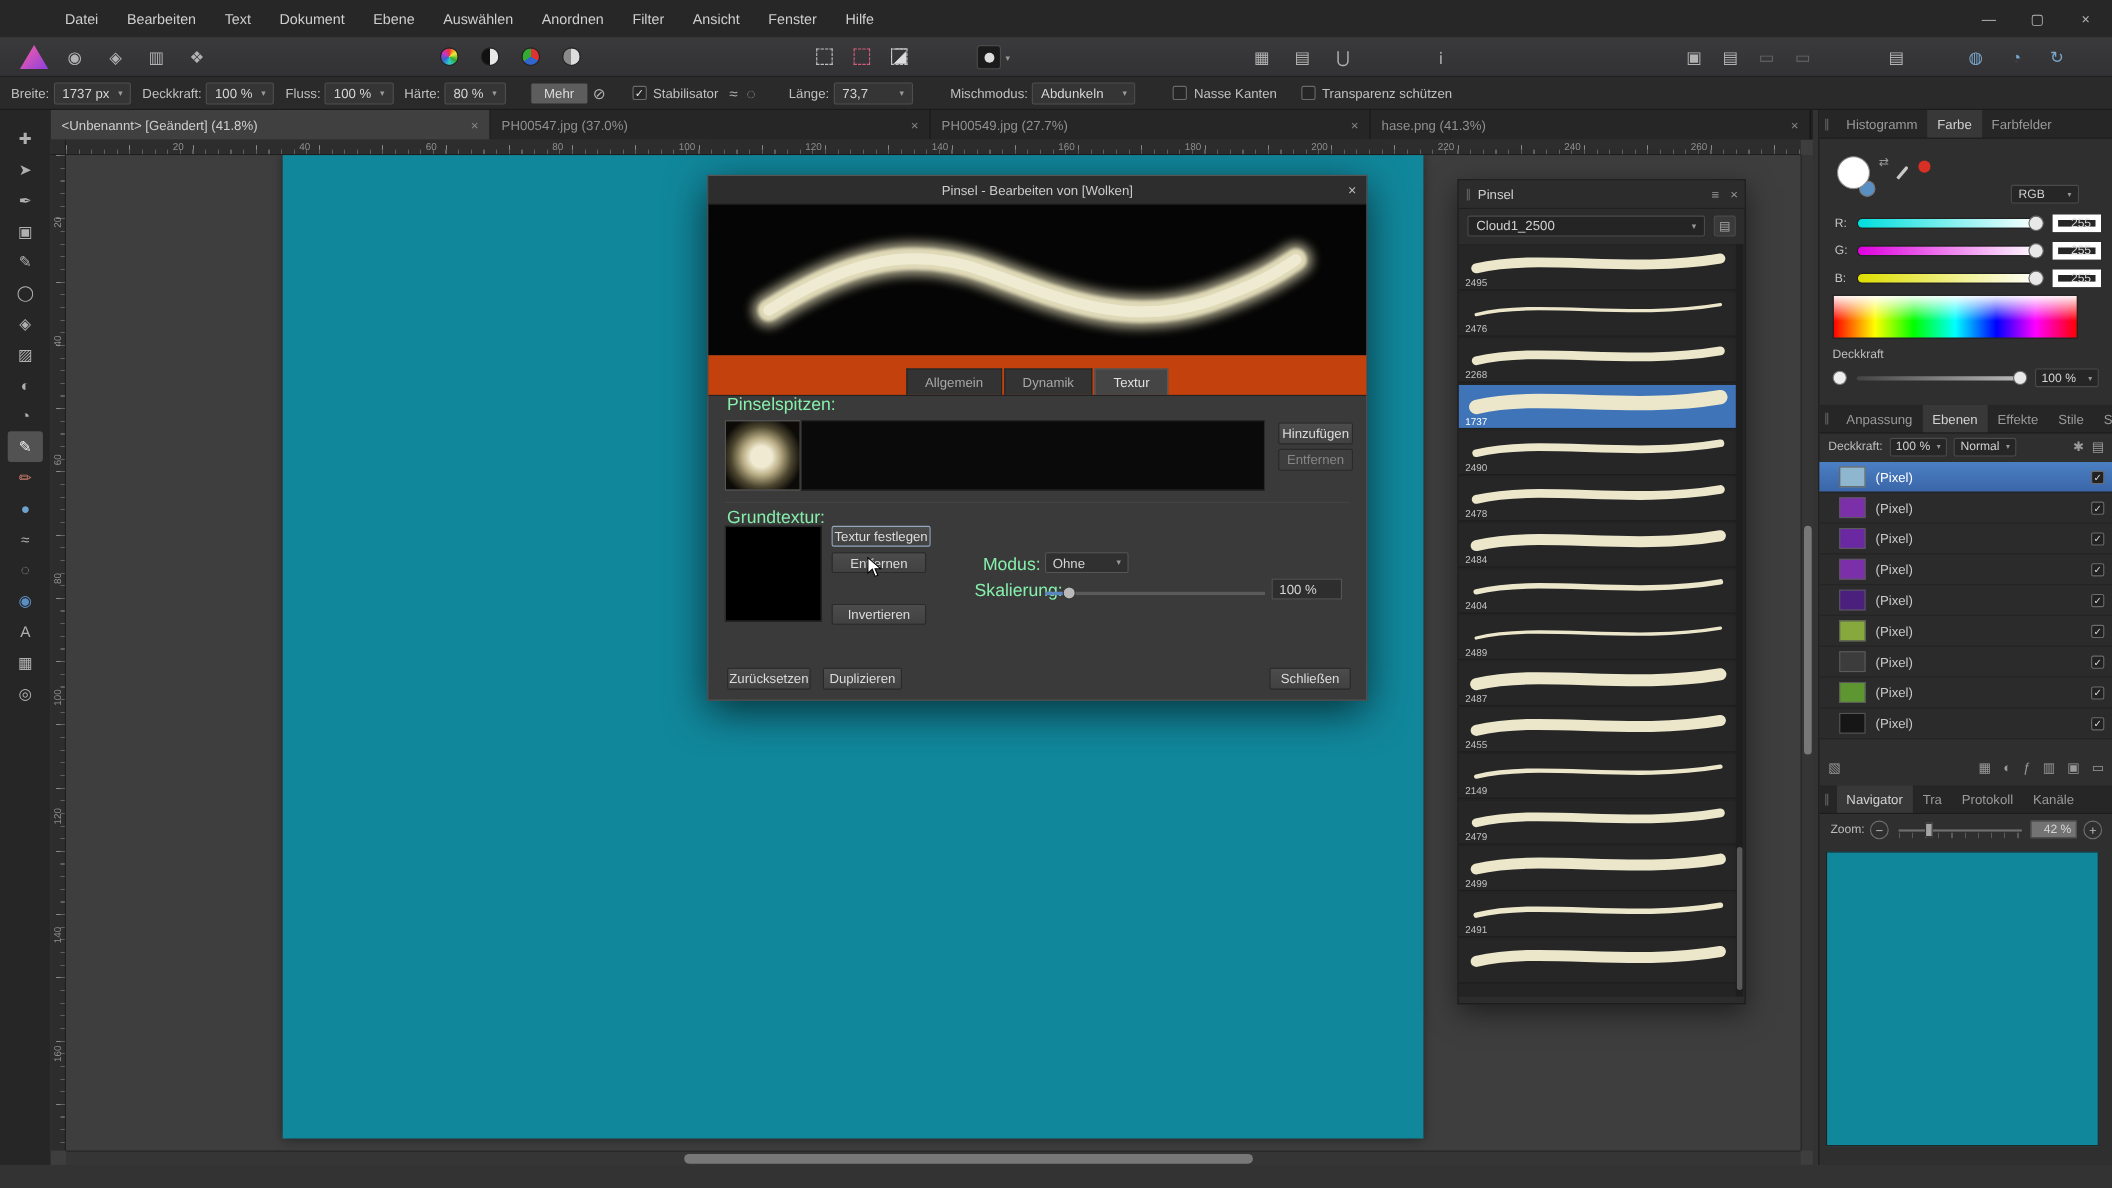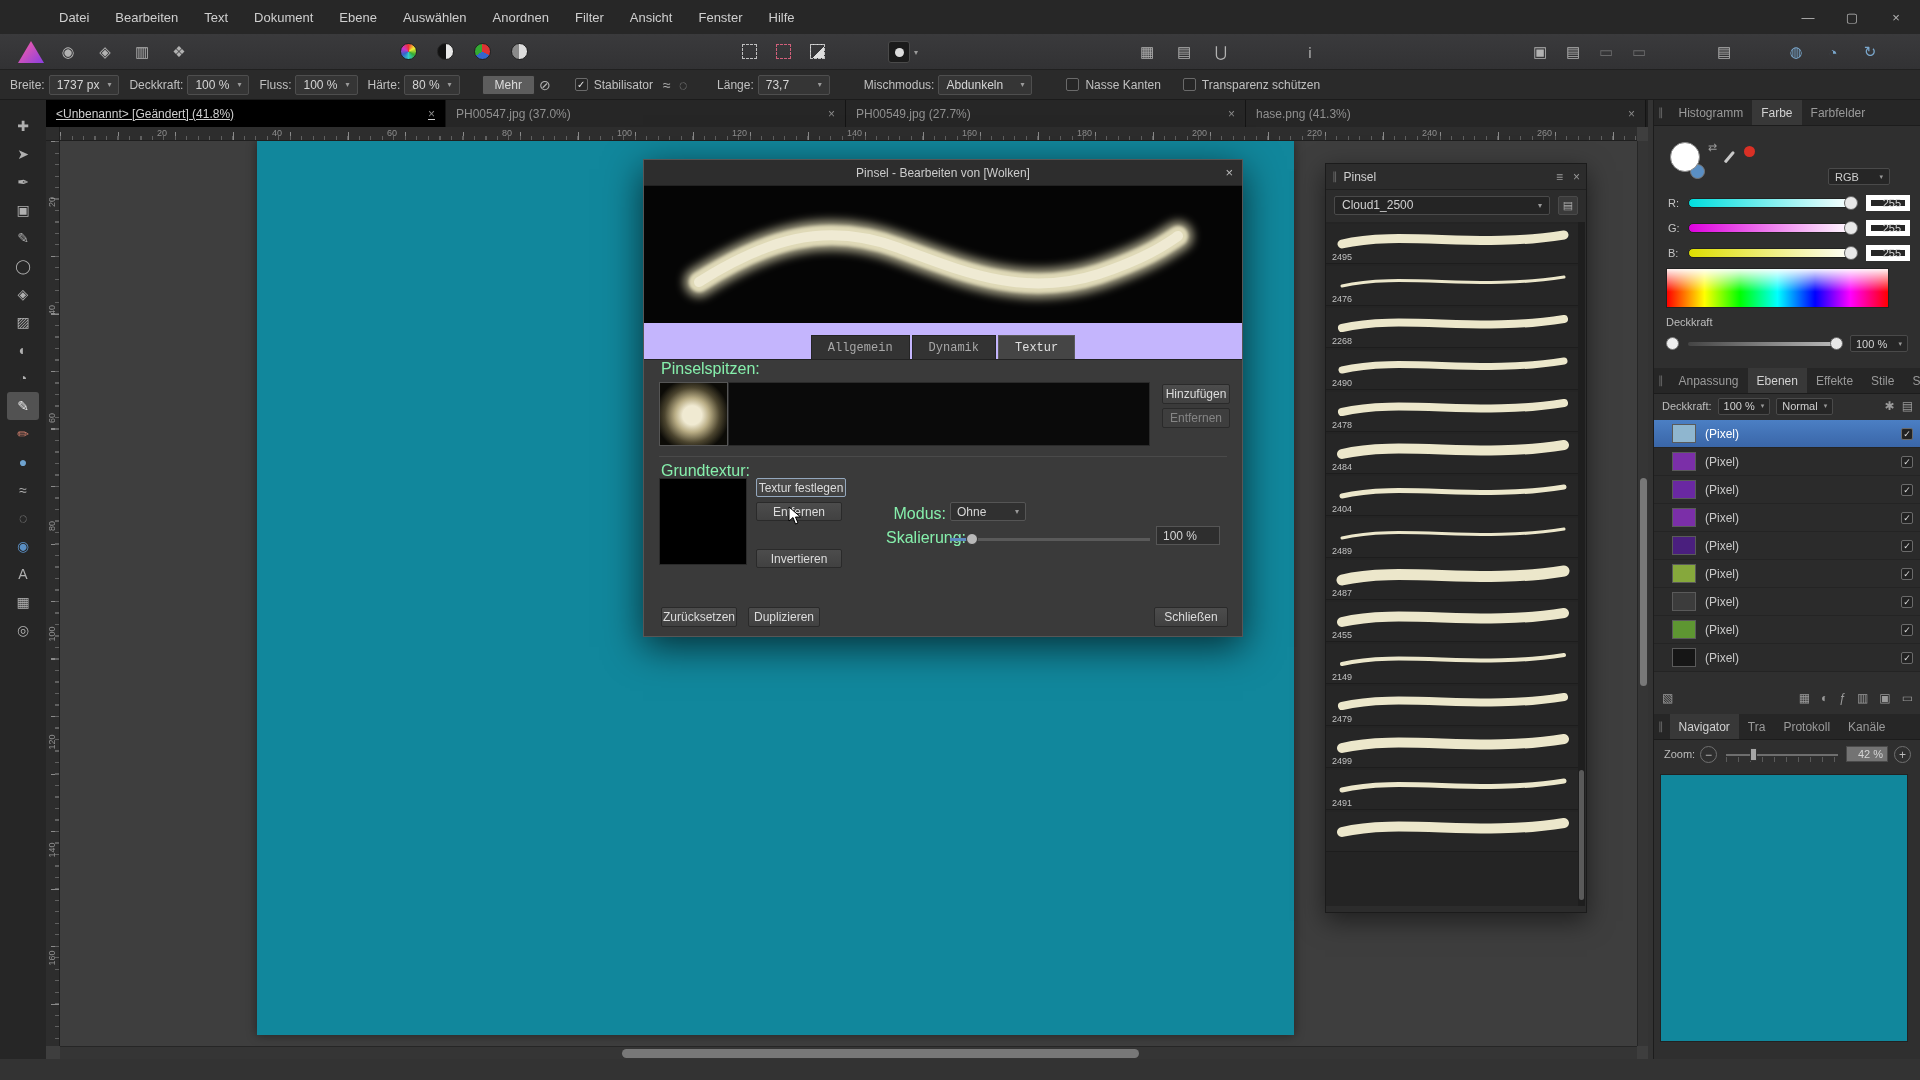--- a/index.html
+++ b/index.html
@@ -64,21 +64,21 @@
   .cb { width:13px; height:13px; background:#262626; border:1px solid #6a6a6a; border-radius:2px;
     display:inline-flex; align-items:center; justify-content:center; font-size:10px; color:#e5e5e5; margin-right:6px; }
   .cb.checked::after { content:"✓"; }
   .ctxicon { color:#b0b0b0; font-size:14px; margin:0 4px; }
 
   
   #tabsbar { position:absolute; left:46px; top:100px; width:1602px; height:27px;
     background:#1f1f1f; display:flex; }
   .doctab { width:400px; display:flex; align-items:center; justify-content:space-between;
     padding:0 10px; color:#909090; font-size:12px; border-right:1px solid #141414; background:#262626; }
-  .doctab.active { background:#000000; color:#cfcfcf;text-decoration:underline; }
+  .doctab.active { background:#404040; color:#cfcfcf; }
   .tabclose { color:#8a8a8a; margin-left:8px; font-size:12px; }
 
   
   #leftcol { position:absolute; left:0; top:100px; width:46px; height:959px; background:#262626; }
   #tools { padding-top:12px; display:flex; flex-direction:column; align-items:center; }
   .tool { width:32px; height:28px; display:flex; align-items:center; justify-content:center;
     color:#b0b0b0; font-size:14px; border-radius:3px; }
   .tool.active { background:#525252; color:#eee; }
 
   
@@ -104,22 +104,22 @@
   #v-scroll .thumb { position:absolute; left:2px; top:337px; width:7px; height:208px; background:#787878; border-radius:4px; }
 
   
   #dialog { position:absolute; left:643px; top:159px; width:600px; height:478px; z-index:50;
     background:#3a3a3a; border:1px solid #565656; box-shadow:0 10px 36px rgba(0,0,0,.65); }
   #dlg-title { position:absolute; left:0; top:0; right:0; height:26px; background:#2d2d2d;
     border-bottom:1px solid #222; display:flex; align-items:center; justify-content:center;
     color:#cccccc; font-size:12px; }
   #dlg-close { position:absolute; right:9px; top:5px; color:#bbb; font-size:13px; }
   #dlg-preview { position:absolute; left:0; top:26px; width:598px; height:137px; background:#050505; }
-  #dlg-tabs { position:absolute; left:0; top:163px; right:0; height:37px; background:#c4b5fd;
-    border-bottom:1px solid #222; display:flex; justify-content:center; align-items:flex-end; gap:2px; padding-bottom:0;font-family:Liberation Mono, monospace; }
+  #dlg-tabs { position:absolute; left:0; top:163px; right:0; height:37px; background:#c2410c;
+    border-bottom:1px solid #222; display:flex; justify-content:center; align-items:flex-end; gap:2px; padding-bottom:0; }
   .dlgtab { height:24px; padding:0 16px; display:flex; align-items:center; font-size:12px;
     color:#a8a8a8; background:#333; border:1px solid #252525; border-bottom:none; }
   .dlgtab.active { background:#454545; color:#e0e0e0; border-color:#5a5a5a; }
   .dlg-label { position:absolute; color:#86efac; font-size:16px; }
   #tip-thumb { position:absolute; left:15px; top:222px; width:69px; height:64px; border:1px solid #555;
     background:radial-gradient(circle at 48% 52%, #f0ead2 0 20%, #b9ad85 36%, #4c452f 58%, #0c0b07 78%); }
   #tip-strip { position:absolute; left:84px; top:222px; width:422px; height:64px; background:#0a0a0a; border:1px solid #2a2a2a; }
   .dlg-btn { position:absolute; background:linear-gradient(#4c4c4c,#414141); border:1px solid #2a2a2a;
     border-radius:2px; color:#dcdcdc; font-size:12px; display:flex; align-items:center; justify-content:center; }
   .dlg-btn.disabled { color:#858585; background:#3e3e3e; }
@@ -504,20 +504,26 @@
             <path d="M 12,20 C 70,6 150,25 234,11" fill="none" stroke="#ece7cb" stroke-width="3" stroke-linecap="round" style="filter:blur(.7px)"></path>
           </svg>
           <div class="bnum">2476</div>
         </div>
         <div class="bitem">
           <svg width="246" height="29" viewBox="0 0 246 29" style="display:block;margin:2px 0 0 4px;">
             <path d="M 12,20 C 70,6 150,25 234,11" fill="none" stroke="#ece7cb" stroke-width="8" stroke-linecap="round" style="filter:blur(.7px)"></path>
           </svg>
           <div class="bnum">2268</div>
         </div>
+        <div class="bitem sel">
+          <svg width="246" height="29" viewBox="0 0 246 29" style="display:block;margin:2px 0 0 4px;">
+            <path d="M 12,20 C 70,6 150,25 234,11" fill="none" stroke="#ece7cb" stroke-width="13" stroke-linecap="round" style="filter:blur(.7px)"></path>
+          </svg>
+          <div class="bnum">1737</div>
+        </div>
         <div class="bitem">
           <svg width="246" height="29" viewBox="0 0 246 29" style="display:block;margin:2px 0 0 4px;">
             <path d="M 12,20 C 70,6 150,25 234,11" fill="none" stroke="#ece7cb" stroke-width="7" stroke-linecap="round" style="filter:blur(.7px)"></path>
           </svg>
           <div class="bnum">2490</div>
         </div>
         <div class="bitem">
           <svg width="246" height="29" viewBox="0 0 246 29" style="display:block;margin:2px 0 0 4px;">
             <path d="M 12,20 C 70,6 150,25 234,11" fill="none" stroke="#ece7cb" stroke-width="8" stroke-linecap="round" style="filter:blur(.7px)"></path>
           </svg>

